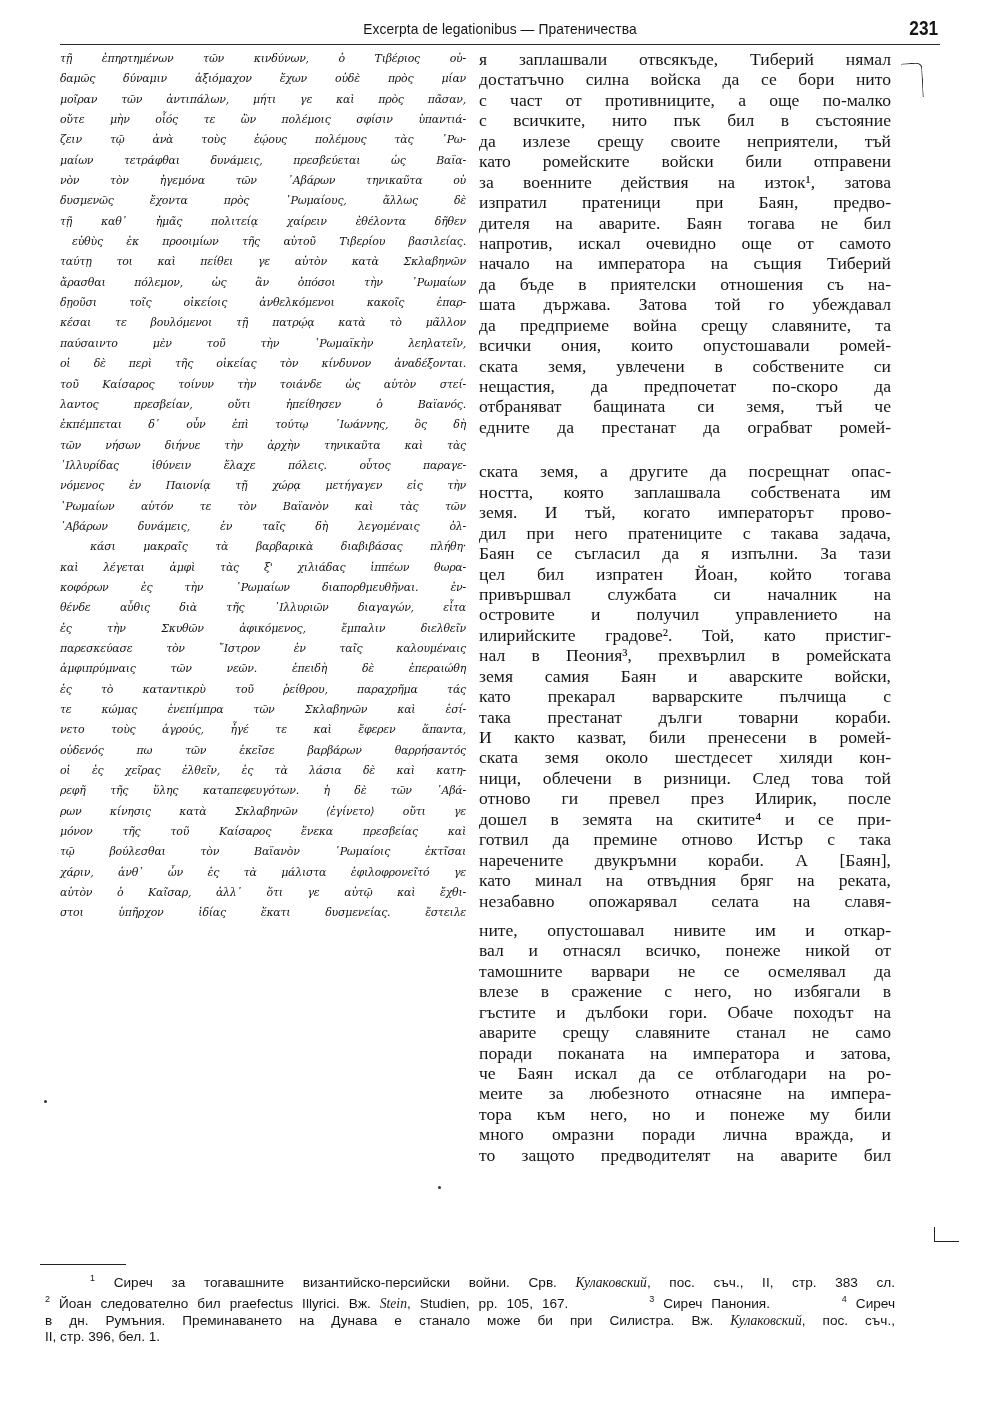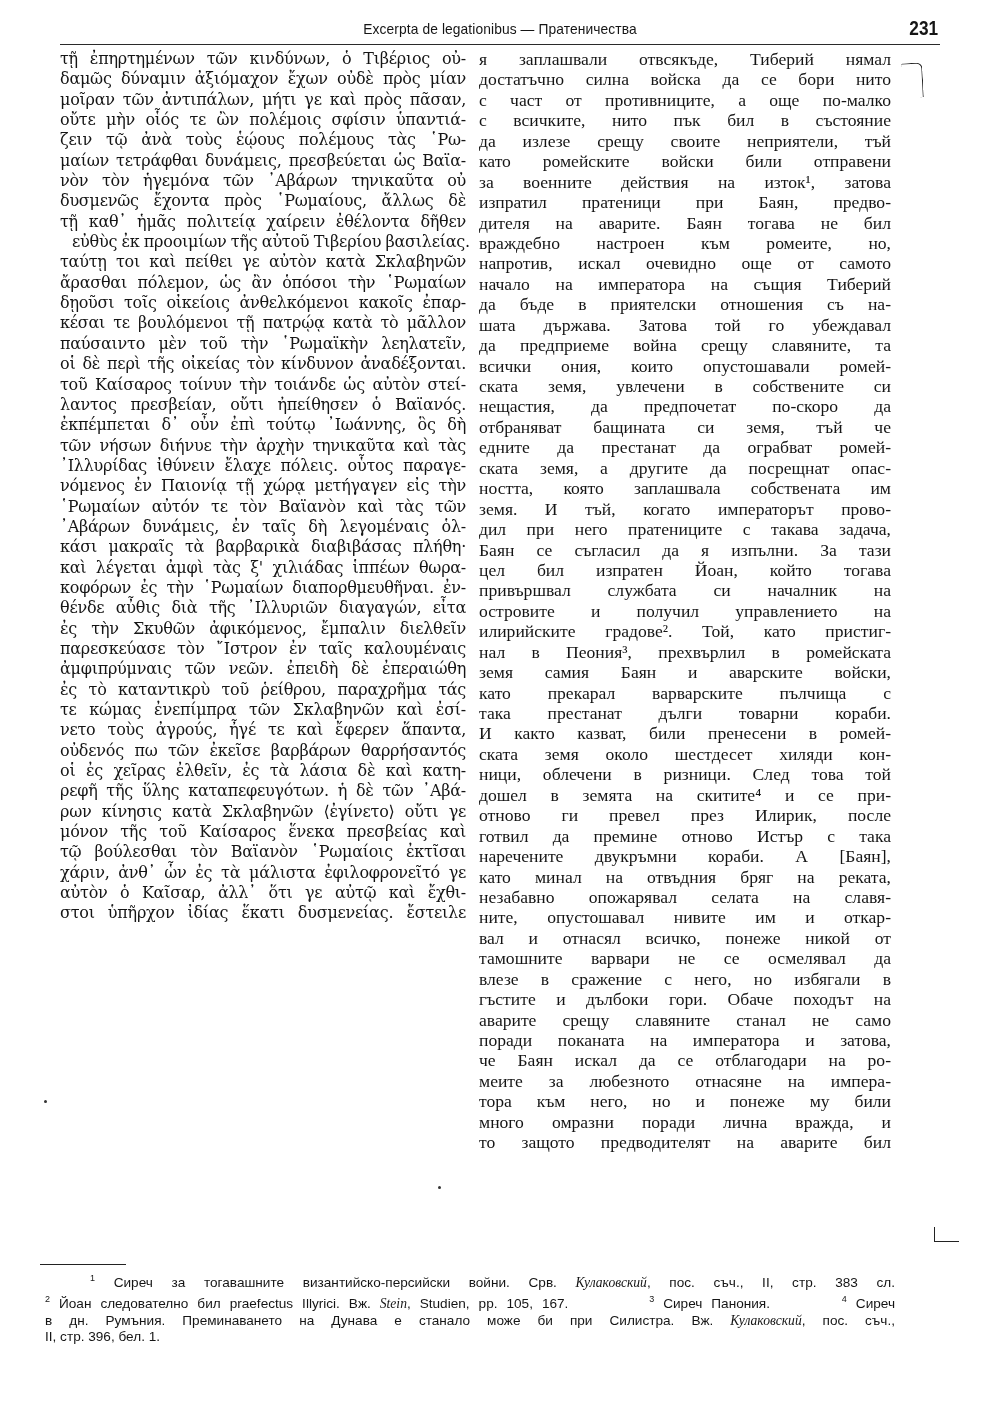--- a/index.html
+++ b/index.html
@@ -25,21 +25,21 @@
     .col {
       position: absolute; top: 49px;
     }
     .greek-col { left: 60px; width: 406px; }
     .bg-col { left: 479px; width: 412px; }
     .line {
       display: block; white-space: nowrap; height: 20.35px; line-height: 20.35px;
       text-align: justify; text-align-last: justify;
     }
     .greek-col .line {
-      font-family: "DejaVu Serif", serif; font-size: 16px;
+      font-family: "DejaVu Serif", serif; font-style: italic; font-size: 11px;
       letter-spacing: -0.25px; word-spacing: -0.5px;
     }
     .bg-col .line {
       font-family: "Liberation Serif", serif; font-size: 17.6px; letter-spacing: 0px;
       height: 20.45px; line-height: 20.45px;
     }
     .footnote-rule {
       position: absolute; left: 40px; top: 1264px; width: 86px; height: 0;
       border-top: 1.5px solid #222;
     }
@@ -89,21 +89,21 @@
     <span class="line" style="display: block;">παύσαιντο μὲν τοῦ τὴν ῾Ρωμαϊκὴν λεηλατεῖν,</span>
     <span class="line" style="display: block;">οἱ δὲ περὶ τῆς οἰκείας τὸν κίνδυνον ἀναδέξονται.</span>
     <span class="line" style="display: block;">τοῦ Καίσαρος τοίνυν τὴν τοιάνδε ὡς αὐτὸν στεί-</span>
     <span class="line" style="display: block;">λαντος πρεσβείαν, οὔτι ἠπείθησεν ὁ Βαϊανός.</span>
     <span class="line" style="display: block;">ἐκπέμπεται δ᾿ οὖν ἐπὶ τούτῳ ᾿Ιωάννης, ὃς δὴ</span>
     <span class="line" style="display: block;">τῶν νήσων διήνυε τὴν ἀρχὴν τηνικαῦτα καὶ τὰς</span>
     <span class="line" style="display: block;">᾿Ιλλυρίδας ἰθύνειν ἔλαχε πόλεις. οὗτος παραγε-</span>
     <span class="line" style="display: block;">νόμενος ἐν Παιονίᾳ τῇ χώρᾳ μετήγαγεν εἰς τὴν</span>
     <span class="line" style="display: block;">῾Ρωμαίων αὐτόν τε τὸν Βαϊανὸν καὶ τὰς τῶν</span>
     <span class="line" style="display: block;">᾿Αβάρων δυνάμεις, ἐν ταῖς δὴ λεγομέναις ὁλ-</span>
-    <span class="line" style="display: block;">κάσι μακραῖς τὰ βαρβαρικὰ διαβιβάσας πλήθη·</span>
+    <span class="line" style="display: block; margin-left: 30px;">κάσι μακραῖς τὰ βαρβαρικὰ διαβιβάσας πλήθη·</span>
     <span class="line" style="display: block;">καὶ λέγεται ἀμφὶ τὰς ξ' χιλιάδας ἱππέων θωρα-</span>
     <span class="line" style="display: block;">κοφόρων ἐς τὴν ῾Ρωμαίων διαπορθμευθῆναι. ἐν-</span>
     <span class="line" style="display: block;">θένδε αὖθις διὰ τῆς ᾿Ιλλυριῶν διαγαγών, εἶτα</span>
     <span class="line" style="display: block;">ἐς τὴν Σκυθῶν ἀφικόμενος, ἔμπαλιν διελθεῖν</span>
     <span class="line" style="display: block;">παρεσκεύασε τὸν ῎Ιστρον ἐν ταῖς καλουμέναις</span>
     <span class="line" style="display: block;">ἀμφιπρύμναις τῶν νεῶν. ἐπειδὴ δὲ ἐπεραιώθη</span>
     <span class="line" style="display: block;">ἐς τὸ καταντικρὺ τοῦ ῥείθρου, παραχρῆμα τάς</span>
     <span class="line" style="display: block;">τε κώμας ἐνεπίμπρα τῶν Σκλαβηνῶν καὶ ἐσί-</span>
     <span class="line" style="display: block;">νετο τοὺς ἀγρούς, ἦγέ τε καὶ ἔφερεν ἅπαντα,</span>
     <span class="line" style="display: block;">οὐδενός πω τῶν ἐκεῖσε βαρβάρων θαρρήσαντός</span>
@@ -119,54 +119,53 @@
 <div class="col bg-col" id="bg-col">
     <span class="line" style="display: block;">я заплашвали отвсякъде, Тиберий нямал</span>
     <span class="line" style="display: block;">достатъчно силна войска да се бори нито</span>
     <span class="line" style="display: block;">с част от противниците, а още по-малко</span>
     <span class="line" style="display: block;">с всичките, нито пък бил в състояние</span>
     <span class="line" style="display: block;">да излезе срещу своите неприятели, тъй</span>
     <span class="line" style="display: block;">като ромейските войски били отправени</span>
     <span class="line" style="display: block;">за военните действия на изток¹, затова</span>
     <span class="line" style="display: block;">изпратил пратеници при Баян, предво-</span>
     <span class="line" style="display: block;">дителя на аварите. Баян тогава не бил</span>
-    <span class="line" style="display: block;">враждебно настроен към ромеите, но,</span>
     <span class="line" style="display: block;">напротив, искал очевидно още от самото</span>
     <span class="line" style="display: block;">начало на императора на същия Тиберий</span>
     <span class="line" style="display: block;">да бъде в приятелски отношения съ на-</span>
     <span class="line" style="display: block;">шата държава. Затова той го убеждавал</span>
     <span class="line" style="display: block;">да предприеме война срещу славяните, та</span>
     <span class="line" style="display: block;">всички ония, които опустошавали ромей-</span>
     <span class="line" style="display: block;">ската земя, увлечени в собствените си</span>
     <span class="line" style="display: block;">нещастия, да предпочетат по-скоро да</span>
     <span class="line" style="display: block;">отбраняват бащината си земя, тъй че</span>
     <span class="line" style="display: block;">едните да престанат да ограбват ромей-</span>
-    <span class="line" style="display: block;">ската земя, а другите да посрещнат опас-</span>
+    <span class="line" style="display: block; margin-top: 24px;">ската земя, а другите да посрещнат опас-</span>
     <span class="line" style="display: block;">ността, която заплашвала собствената им</span>
     <span class="line" style="display: block;">земя. И тъй, когато императорът прово-</span>
     <span class="line" style="display: block;">дил при него пратениците с такава задача,</span>
     <span class="line" style="display: block;">Баян се съгласил да я изпълни. За тази</span>
     <span class="line" style="display: block;">цел бил изпратен Йоан, който тогава</span>
     <span class="line" style="display: block;">привършвал службата си началник на</span>
     <span class="line" style="display: block;">островите и получил управлението на</span>
     <span class="line" style="display: block;">илирийските градове². Той, като пристиг-</span>
     <span class="line" style="display: block;">нал в Пеония³, прехвърлил в ромейската</span>
     <span class="line" style="display: block;">земя самия Баян и аварските войски,</span>
     <span class="line" style="display: block;">като прекарал варварските пълчища с</span>
     <span class="line" style="display: block;">така престанат дълги товарни кораби.</span>
     <span class="line" style="display: block;">И както казват, били пренесени в ромей-</span>
     <span class="line" style="display: block;">ската земя около шестдесет хиляди кон-</span>
     <span class="line" style="display: block;">ници, облечени в ризници. След това той</span>
+    <span class="line" style="display: block;">отново ги превел през Илирик, после</span>
     <span class="line" style="display: block;">дошел в земята на скитите⁴ и се при-</span>
-    <span class="line" style="display: block;">отново ги превел през Илирик, после</span>
     <span class="line" style="display: block;">готвил да премине отново Истър с така</span>
     <span class="line" style="display: block;">наречените двукръмни кораби. А [Баян],</span>
     <span class="line" style="display: block;">като минал на отвъдния бряг на реката,</span>
     <span class="line" style="display: block;">незабавно опожарявал селата на славя-</span>
-    <span class="line" style="display: block;">ните, опустошавал нивите им и откар-</span>
+    <span class="line" style="display: block; margin-top: 9px;">ните, опустошавал нивите им и откар-</span>
     <span class="line" style="display: block;">вал и отнасял всичко, понеже никой от</span>
     <span class="line" style="display: block;">тамошните варвари не се осмелявал да</span>
     <span class="line" style="display: block;">влезе в сражение с него, но избягали в</span>
     <span class="line" style="display: block;">гъстите и дълбоки гори. Обаче походът на</span>
     <span class="line" style="display: block;">аварите срещу славяните станал не само</span>
     <span class="line" style="display: block;">поради поканата на императора и затова,</span>
     <span class="line" style="display: block;">че Баян искал да се отблагодари на ро-</span>
     <span class="line" style="display: block;">меите за любезното отнасяне на импера-</span>
     <span class="line" style="display: block;">тора към него, но и понеже му били</span>
     <span class="line" style="display: block;">много омразни поради лична вражда, и</span>

